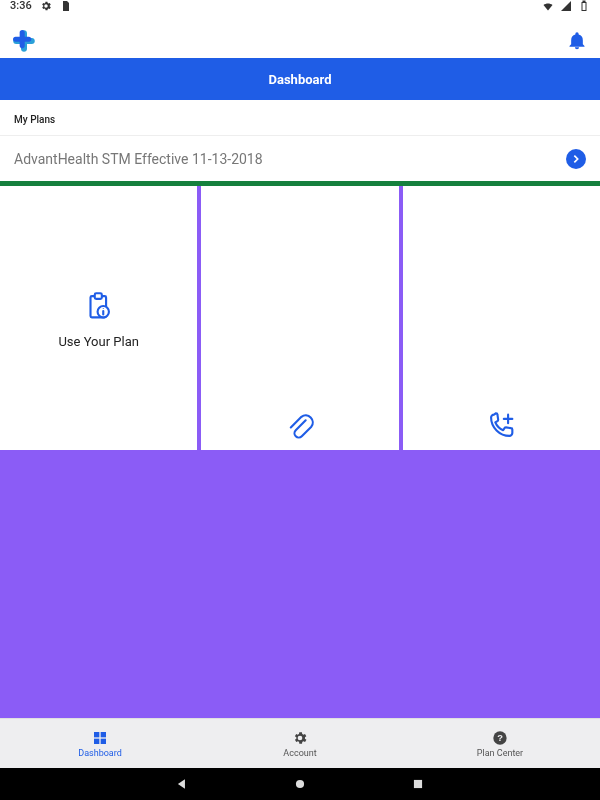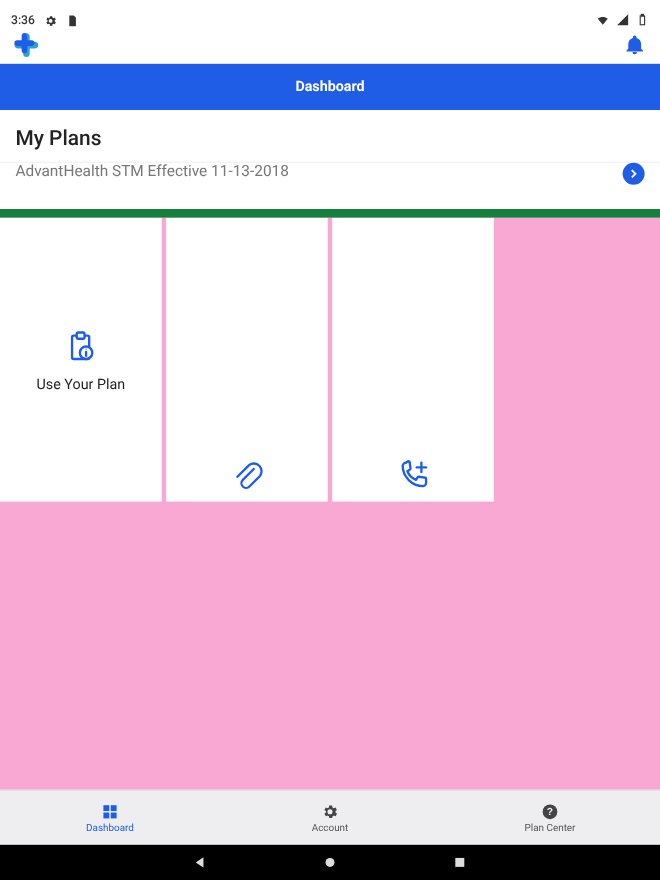--- a/index.html
+++ b/index.html
@@ -1,44 +1,44 @@
 <!DOCTYPE html>
 <html><head>
 <meta charset="utf-8">
 <style>
   * { box-sizing: border-box; margin: 0; padding: 0; }
   html, body { width: 600px; height: 800px; font-family: -apple-system, BlinkMacSystemFont, "Segoe UI", Roboto, Arial, sans-serif; background: #fff; overflow: hidden; }
   .device { width: 600px; height: 800px; display: flex; flex-direction: column; background: #fff; }
 
   
-  .statusbar { height: 22px; background: #fff; color: #333; display: flex; align-items: flex-start; padding: 12px 10px; font-size: 11px; font-weight: 500; }
+  .statusbar { height: 22px; background: #fff; color: #333; display: flex; align-items: flex-end; padding: 12px 10px; font-size: 11px; font-weight: 500; }
   .statusbar .left { display: flex; align-items: center; gap: 8px; }
   .statusbar .right { margin-left: auto; display: flex; align-items: center; gap: 6px; }
   .sb-icon { width: 12px; height: 12px; display: inline-flex; align-items: center; justify-content: center; }
   .sb-icon svg { width: 12px; height: 12px; }
 
   
   .appbar { height: 34px; background: #fff; display: flex; align-items: center; padding: 0 12px; }
   .appbar .logo { width: 24px; height: 24px; }
   .appbar .bell { margin-left: auto; color: #1f5de6; width: 22px; height: 22px; display:flex; align-items:center; justify-content:center; cursor:pointer;}
   .appbar .bell svg { width: 20px; height: 20px; }
 
   
   .banner { background: #1f5de6; color: #fff; height: 42px; display: flex; align-items: center; justify-content: center; font-size: 13px; font-weight: 700; }
 
   
-  .section-title { padding: 14px 14px 10px; font-size: 19px; color: #222; font-weight: 500; border-bottom: 1px solid #eee; }
-
-  
-  .plan-row { height: 50px; display: flex; padding: 0 14px; color: #777; font-size: 14px; background:#fff; cursor:pointer; border-bottom: 8px solid #15803d;}
+  .section-title { padding: 14px 14px 10px; font-size: 10px; color: #222; font-weight: 500; border-bottom: 1px solid #eee; }
+
+  
+  .plan-row { height: 50px; display: flex; align-items: center; padding: 0 14px; color: #777; font-size: 14px; background:#fff; cursor:pointer; border-bottom: 5px solid #15803d;}
   .plan-row .chevron { margin-left: auto; width: 20px; height: 20px; background:#1f5de6; border-radius:50%; display:flex; align-items:center; justify-content:center; color:#fff; }
   .plan-row .chevron svg { width: 10px; height: 10px; }
 
   
-  .cards { flex: 1 1 auto; background: #f9a8d4; display: grid; grid-template-columns: 1fr 1fr 1fr 1fr; grid-template-rows: 1fr 1fr; gap: 4px; overflow:hidden;}
+  .cards { flex: 1 1 auto; background: #8b5cf6; display: grid; grid-template-columns: 1fr 1fr 1fr; grid-template-rows: 1fr 1fr; gap: 4px; overflow:hidden;}
   .card { background: #fff; display: flex; flex-direction: column; align-items: center; justify-content: center; gap: 10px; cursor:pointer;}
   .card .card-icon { color: #1f5de6; width: 36px; height: 36px; display:flex; align-items:center; justify-content:center;}
   .card .card-icon svg { width: 34px; height: 34px; stroke:#1f5de6; }
   .card .card-label { font-size: 13px; color: #222; }
 
   
   .card.cut { justify-content: flex-end; padding-bottom: 6px; }
 
   
   .bottomnav { height: 50px; background: #eeeef0; display: flex; justify-content: space-around; align-items: center; border-top: 1px solid #e0e0e0;}

